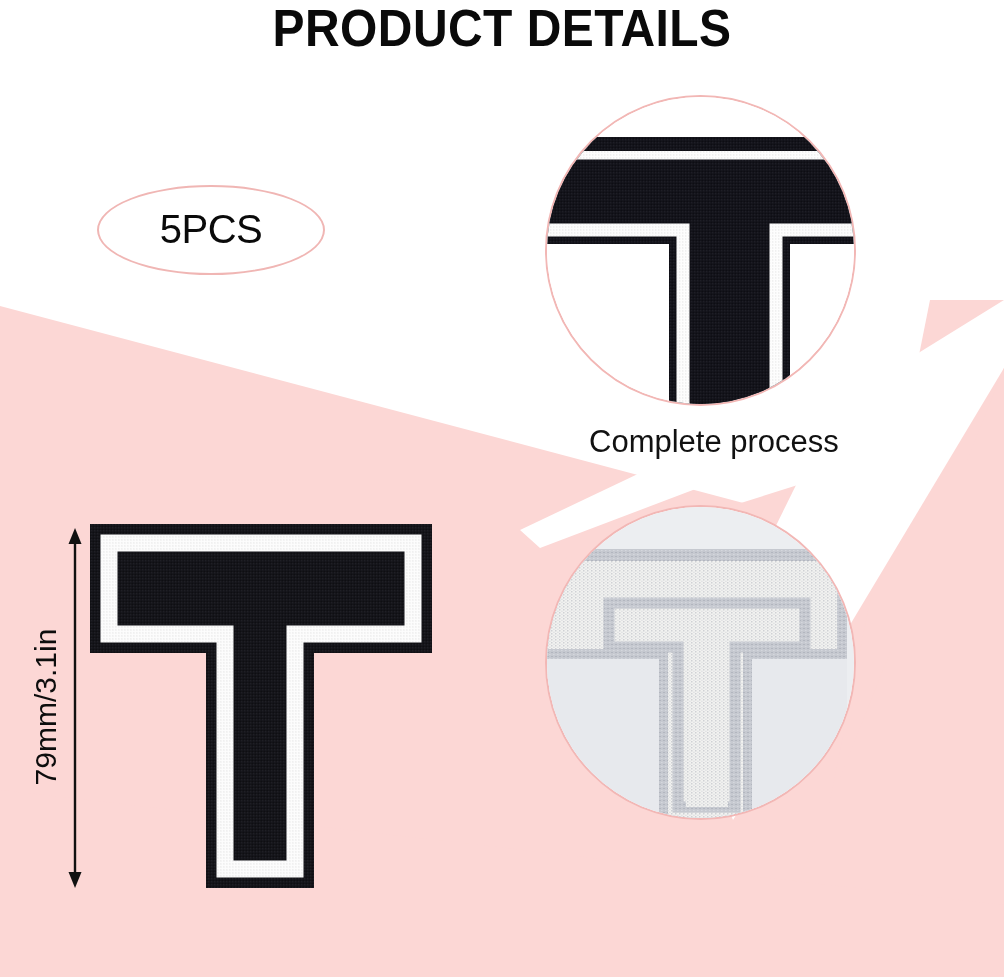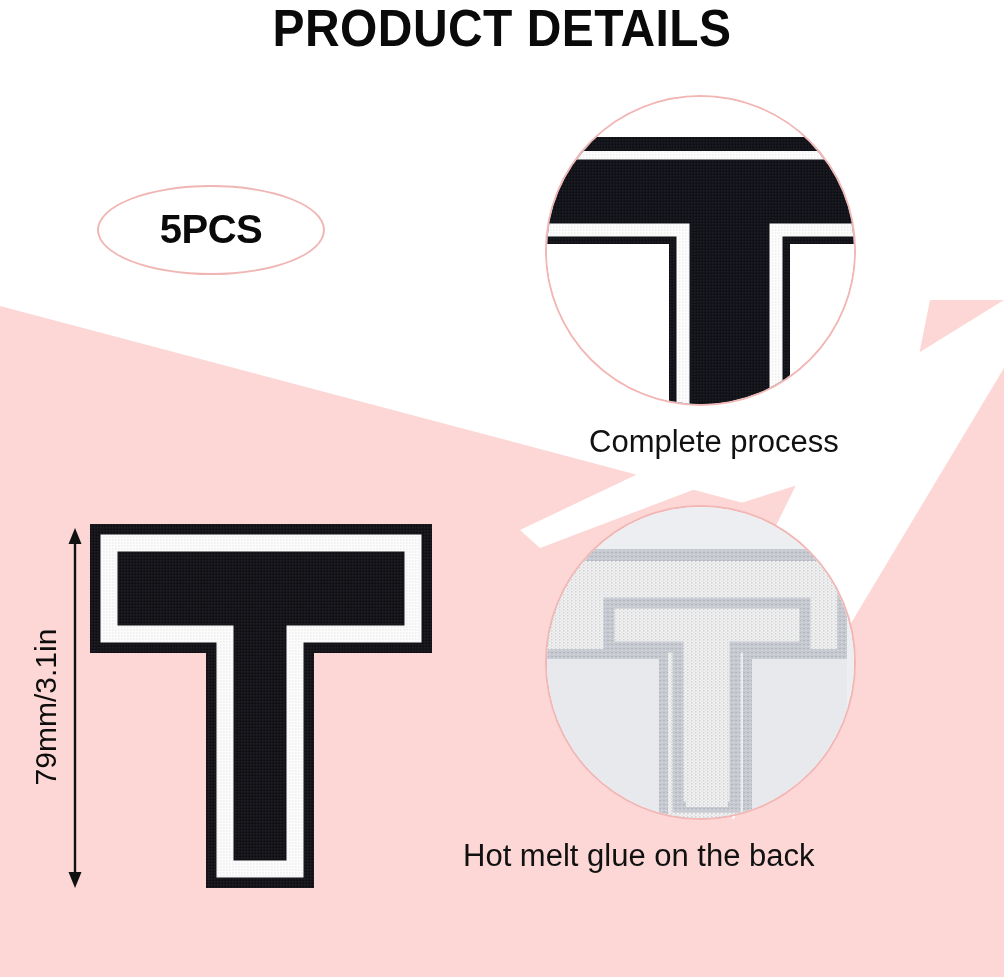--- a/index.html
+++ b/index.html
@@ -40,21 +40,21 @@
   
   .pcs-badge {
     position:absolute;
     left:97px; top:185px;
     width:228px; height:90px;
     border:2px solid #f0b6b4;
     border-radius:50%;
     display:flex; align-items:center; justify-content:center;
   }
   .pcs-badge span {
-    font-size:40px; font-weight:700; color:#0a0a0a;
+    font-size:40px; font-weight:400; color:#0a0a0a;
     letter-spacing:-0.5px;
     transform:translateY(-1px);
   }
 
   
   .inset {
     position:absolute;
     border-radius:50%;
     border:2px solid #f2b7b5;
     overflow:hidden;
@@ -187,21 +187,20 @@
 
       <path d="M62,96 L258,96 L258,140 L188,140 L188,300 L131,300 L131,140 L62,140 Z" fill="none" stroke="url(#glueG)" stroke-width="11" stroke-linejoin="miter"></path>
       <path d="M70,104 L250,104 L250,133 L181,133 L181,300 L139,300 L139,133 L70,133 Z" fill="url(#glueW)"></path>
 
       <rect x="-26" y="42" width="326" height="12" fill="url(#glueG)"></rect>
 
       <path d="M-26,152 L112,152 L112,318 L-26,318 Z" fill="#e6e8ec" opacity="0.85"></path>
       <path d="M205,152 L300,152 L300,318 L205,318 Z" fill="#e6e8ec" opacity="0.85"></path>
     </svg>
   </div>
-  <div class="caption bottom">Hot melt glue on the back</div>
 
   <div class="hero-patch">
     <svg viewBox="0 0 358 382" preserveAspectRatio="none">
       <defs>
         <pattern id="heroBlk" width="3" height="3" patternUnits="userSpaceOnUse">
           <rect width="3" height="3" fill="#141419"></rect>
           <circle cx="0.8" cy="0.8" r="0.55" fill="#2c2c34"></circle>
           <circle cx="2.2" cy="2.2" r="0.5" fill="#060609"></circle>
         </pattern>
         <pattern id="heroWht" width="3" height="3" patternUnits="userSpaceOnUse">

